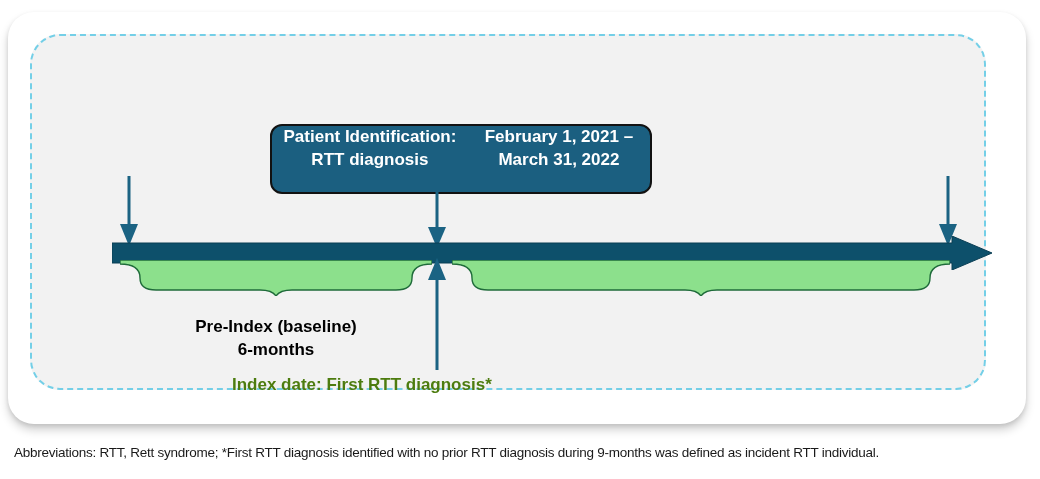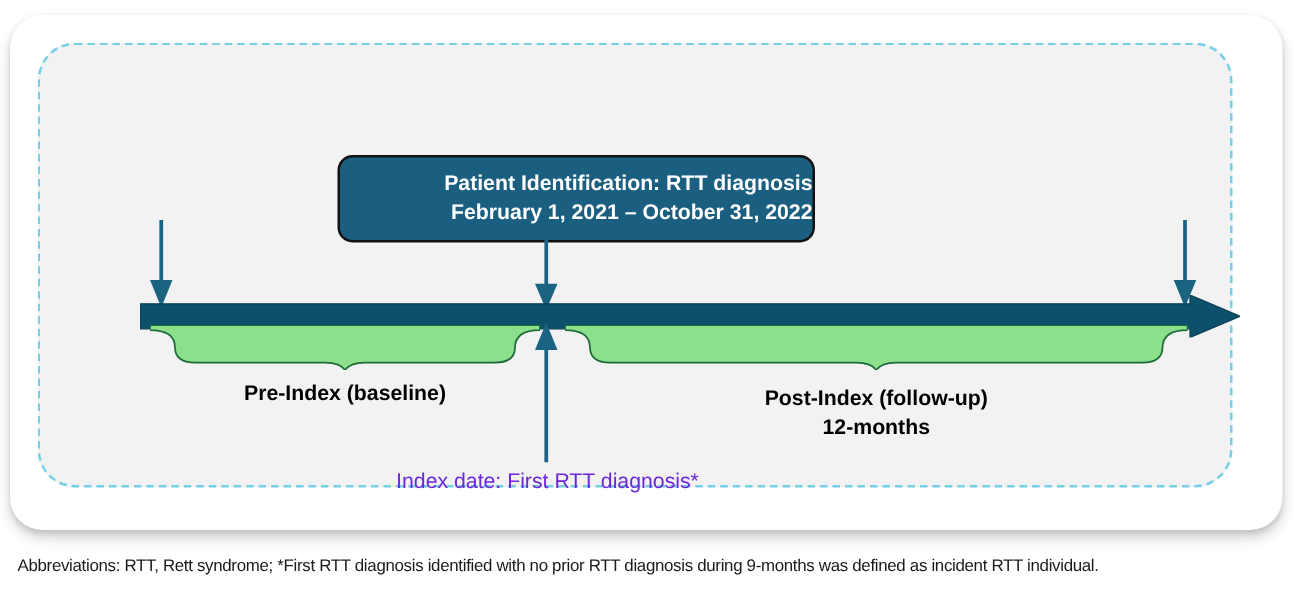--- a/index.html
+++ b/index.html
@@ -57,22 +57,22 @@
   #patient-id-box {
     left: 238px;
     top: 88px;
     width: 382px;
     height: 70px;
     background: #1b5f80;
     border: 2px solid #121212;
     border-radius: 12px;
     box-sizing: border-box;
     display: flex;
-    flex-direction: column;
-    align-items: flex-end;
+    flex-direction: row;
+    align-items: flex-start;
     justify-content: center;
     color: #ffffff;
     font-size: 17px;
     font-weight: bold;
     line-height: 1.35;
     text-align: center;
   }
 
   
   #timeline-arrow { left: 80px; top: 200px; width: 880px; height: 34px; }
@@ -90,32 +90,32 @@
 
   
   .period-label {
     font-size: 17px;
     font-weight: bold;
     color: #000000;
     text-align: center;
     line-height: 1.35;
     white-space: nowrap;
   }
-  #pre-index-label  { left: 88px;  top: 268px; width: 312px; }
+  #pre-index-label  { left: 88px;  top: 280px; width: 312px; }
   #post-index-label { left: 420px; top: 272px; width: 498px; }
 
   
   #index-date-label {
     left: 200px;
     top: 339px;
     width: 412px;
-    text-align: center;
-    font-size: 17px;
-    font-weight: normal;
-    color: #6d28d9;
+    text-align: left;
+    font-size: 17px;
+    font-weight: bold;
+    color: #4d7c0f;
     white-space: nowrap;
   }
 
   
   #footnote {
     position: absolute;
     left: 14px;
     top: 443px;
     width: 1004px;
     font-size: 13.5px;
@@ -129,21 +129,21 @@
 <body>
 
 <div id="figure-card">
 
   <div id="diagram-panel">
 
 
 
     <div class="lay" id="patient-id-box">
       <div>Patient Identification:  RTT diagnosis</div>
-      <div>February 1, 2021 – October 31, 2022</div>
+      <div>February 1, 2021 – March 31, 2022</div>
     </div>
 
     <div class="lay v-arrow" id="start-arrow">
       <svg width="26" height="70" viewBox="0 0 26 70">
         <line x1="13" y1="0" x2="13" y2="50" stroke="#1b6383" stroke-width="3"></line>
         <polygon points="13,70 4,48 22,48" fill="#1b6383"></polygon>
       </svg>
     </div>
 
     <div class="lay v-arrow" id="box-arrow">
@@ -177,26 +177,23 @@
     <div class="lay" id="post-index-brace">
       <svg width="498" height="36" viewBox="0 0 498 36" preserveAspectRatio="none">
         <path d="M0,0 L498,0 L498,4 C486,4 478,8 478,18 C478,26 472,30 462,30
                  L265,30 C255,30 251,33 249,36 C247,33 243,30 233,30
                  L36,30 C26,30 20,26 20,18 C20,8 12,4 0,4 Z" fill="#8ce08c" stroke="#1f6b3a" stroke-width="1.4"></path>
       </svg>
     </div>
 
     <div class="lay period-label" id="pre-index-label">
       <div>Pre-Index (baseline)</div>
-    </div>
-
-    <div class="lay period-label" id="post-index-label">
-      <div>Post-Index (follow-up)</div>
-      <div>12-months</div>
-    </div>
+      <div>6-months</div>
+    </div>
+
 
     <div class="lay v-arrow" id="index-arrow">
       <svg width="26" height="112" viewBox="0 0 26 112">
         <line x1="13" y1="112" x2="13" y2="20" stroke="#1b6383" stroke-width="3"></line>
         <polygon points="13,0 4,22 22,22" fill="#1b6383"></polygon>
       </svg>
     </div>
 
     <div class="lay" id="index-date-label">Index date: First RTT diagnosis*</div>
 

